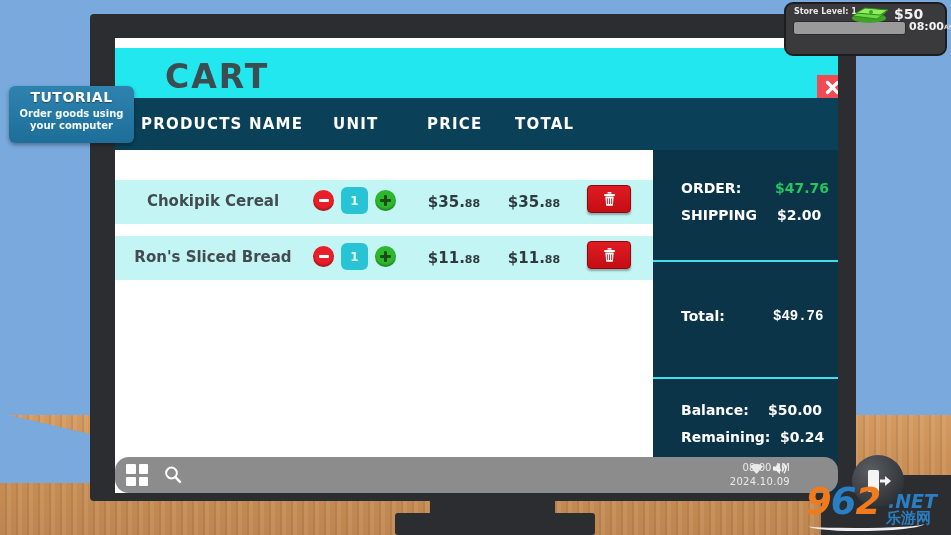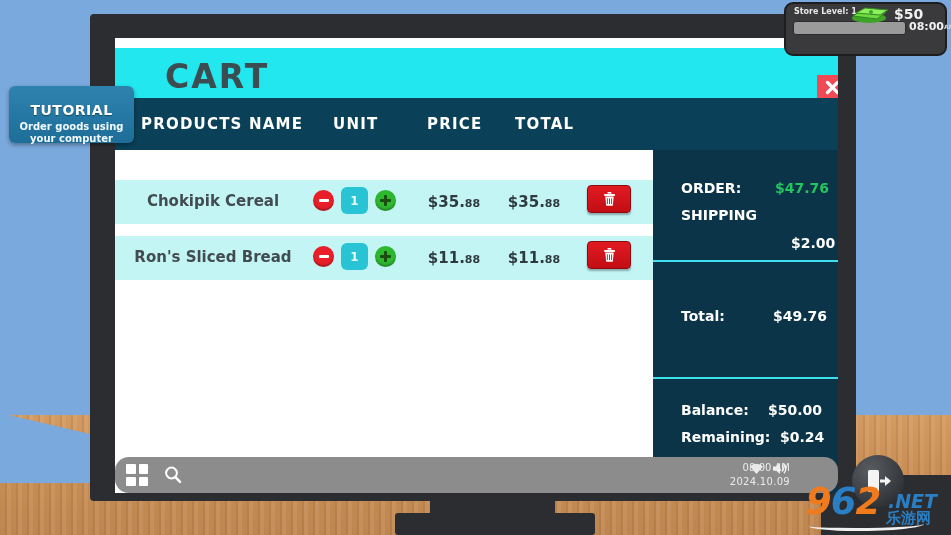--- a/index.html
+++ b/index.html
@@ -172,23 +172,23 @@
   .sum-label { position:absolute; }
   .sum-value { position:absolute; white-space:nowrap; }
   #row-order    { top:30px; }
   #row-shipping { top:57px; }
   #row-total    { top:158px; }
   #row-balance  { top:252px; }
   #row-remain   { top:279px; }
   #row-order .sum-label    { left:28px; }
   #row-order .sum-value    { left:122px; color:#22c55e; }
   #row-shipping .sum-label { left:28px; }
-  #row-shipping .sum-value { left:138px;margin-top:28px; }
+  #row-shipping .sum-value { left:124px; }
   #row-total .sum-label    { left:28px; }
-  #row-total .sum-value    { left:120px; }
+  #row-total .sum-value    { left:120px;font-family:Liberation Mono, monospace; }
   #row-balance .sum-label  { left:28px; }
   #row-balance .sum-value  { left:115px; }
   #row-remain .sum-label   { left:28px; }
   #row-remain .sum-value   { left:127px; }
   .divider {
     position:absolute; left:0; width:185px; height:2px; background:#3fe0ee;
   }
   #div1 { top:110px; }
   #div2 { top:227px; }
   #purchase-btn {
@@ -257,21 +257,21 @@
     color:#d8d8d8; font-size:6px; font-weight:bold;
     font-family:"DejaVu Sans", sans-serif;
   }
   
   #tutorial {
     position:absolute; left:9px; top:86px; width:125px; height:57px;
     background:linear-gradient(180deg,#2e83ae 0%, #1d6e99 100%);
     border-radius:6px;
     box-shadow:0 2px 4px rgba(0,0,0,0.35);
     text-align:center;
-    padding-top:16px;
+    padding-top:3px;
   }
   #tut-title {
     color:#ffffff; font-size:14px; font-weight:bold; letter-spacing:0.5px;
     font-family:"DejaVu Sans", sans-serif;
     text-shadow:0 1px 1px rgba(0,0,0,0.4);
   }
   #tut-body {
     margin-top:3px;
     color:#f2fbff; font-size:10px; font-weight:bold; line-height:12px;
     font-family:"DejaVu Sans", sans-serif;

